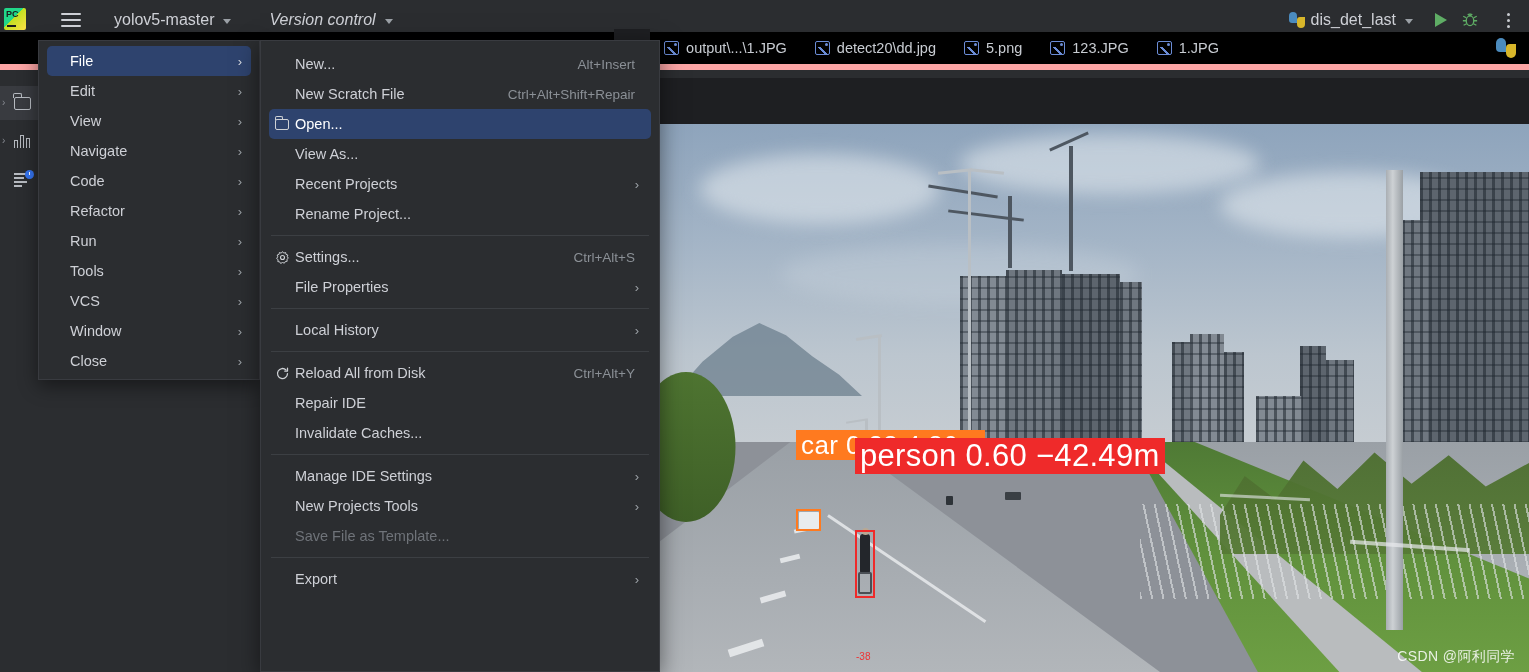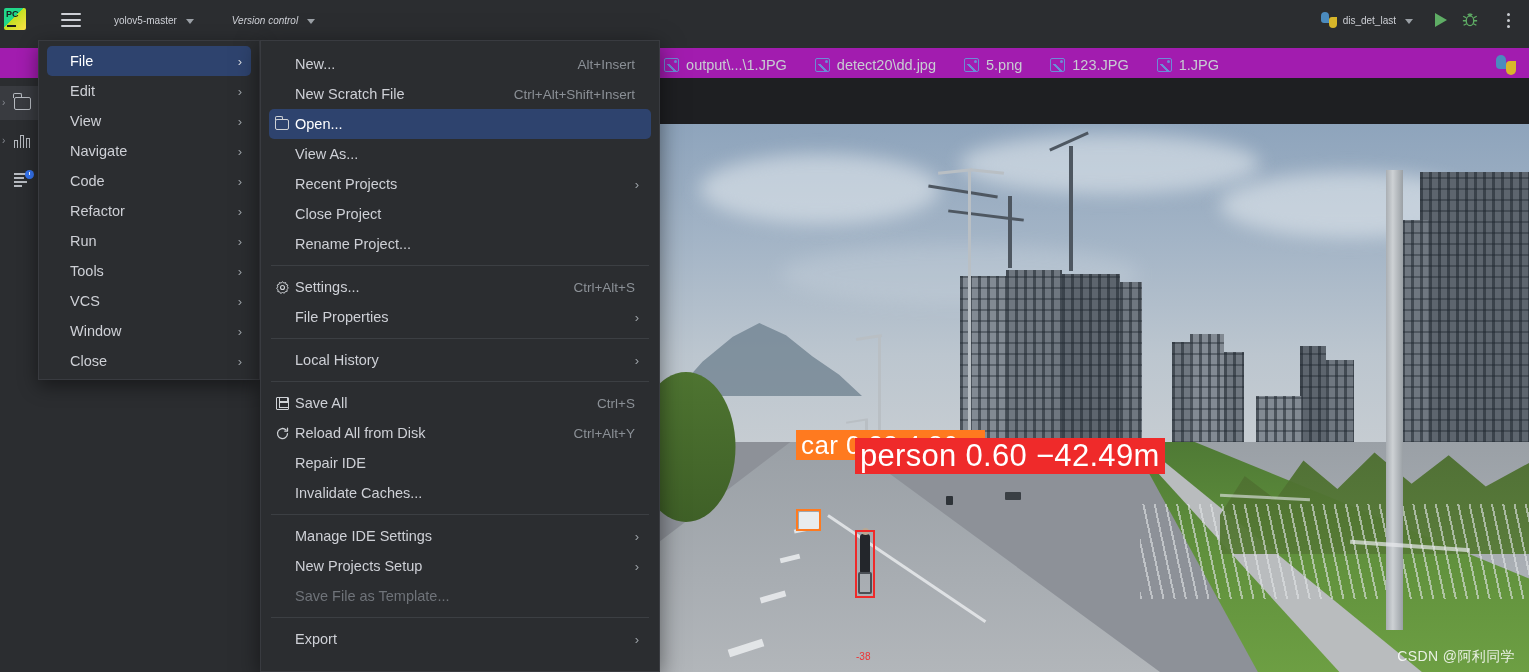--- a/index.html
+++ b/index.html
@@ -35,21 +35,21 @@
   }
   .hamburger {
     width: 34px; height: 34px; margin-left: 28px;
     display: flex; flex-direction: column; justify-content: center;
     align-items: center; gap: 4px; cursor: pointer; border-radius: 4px;
   }
   .hamburger span { display: block; width: 20px; height: 2px; background: #ced0d6; border-radius: 1px; }
   .tb-item {
     display: flex; align-items: center; gap: 6px;
     padding: 3px 8px; border-radius: 4px; cursor: pointer;
-    font-size: 10px; color: #ced0d6; white-space: nowrap;
+    font-size: 16px; color: #ced0d6; white-space: nowrap;
   }
   .tb-project { margin-left: 18px; }
   .tb-vcs { margin-left: 22px; font-style: italic; }
   .chev-dn {
     width: 0; height: 0; border-left: 4px solid transparent; border-right: 4px solid transparent;
     border-top: 5px solid #9ba0a6; margin-left: 3px; margin-top: 2px;
   }
   .tb-spacer { flex: 1 1 auto; }
   .py-mini {
     width: 16px; height: 16px; position: relative; flex: 0 0 auto;
@@ -66,23 +66,23 @@
   }
   .bug-icon { width: 18px; height: 18px; margin-right: 18px; cursor: pointer; }
   .kebab {
     width: 22px; height: 22px; margin-right: 10px; cursor: pointer;
     display: flex; flex-direction: column; align-items: center; justify-content: center; gap: 3px;
   }
   .kebab i { width: 3px; height: 3px; border-radius: 50%; background: #c9ccd1; display: block; }
 
   
   .tabstrip {
-    position: absolute; left: 0; top: 48px; width: 1529px; height: 38px;
-    background: #a21caf; display: flex; align-items: center;
-    border-bottom: 4px solid #fca5a5;
+    position: absolute; left: 0; top: 32px; width: 1529px; height: 38px;
+    background: #000000; display: flex; align-items: center;
+    border-bottom: 6px solid #fca5a5;
   }
   .tabstrip-left-pad { width: 614px; flex: 0 0 auto; }
   .tab {
     display: flex; align-items: center; gap: 7px;
     height: 38px; padding: 0 14px; cursor: pointer;
     font-size: 14.5px; color: #c8ccd2; white-space: nowrap;
   }
   .tab.active { background: #1e1f22; }
   .img-ic {
     width: 15px; height: 14px; border: 1.6px solid #6b8cd6; border-radius: 2px;
@@ -598,45 +598,41 @@
 
     <div class="sm-item">
       <span class="sm-ic"></span>
       <span class="sm-label">New...</span>
       <span class="sm-short">Alt+Insert</span>
     </div>
 
     <div class="sm-item">
       <span class="sm-ic"></span>
       <span class="sm-label">New Scratch File</span>
-      <span class="sm-short">Ctrl+Alt+Shift+Insert</span>
+      <span class="sm-short">Ctrl+Alt+Shift+Repair</span>
     </div>
 
     <div class="sm-item sel">
       <span class="sm-ic">
           <span class="mini-folder"></span>
         </span>
       <span class="sm-label">Open...</span>
     </div>
 
     <div class="sm-item">
       <span class="sm-ic"></span>
       <span class="sm-label">View As...</span>
     </div>
 
     <div class="sm-item">
       <span class="sm-ic"></span>
       <span class="sm-label">Recent Projects</span>
       <span class="sm-arr">›</span>
     </div>
 
-    <div class="sm-item">
-      <span class="sm-ic"></span>
-      <span class="sm-label">Close Project</span>
-    </div>
 
     <div class="sm-item">
       <span class="sm-ic"></span>
       <span class="sm-label">Rename Project...</span>
     </div>
 
     <div class="sm-sep"></div>
 
     <div class="sm-item">
       <span class="sm-ic">
@@ -658,27 +654,20 @@
     <div class="sm-sep"></div>
 
     <div class="sm-item">
       <span class="sm-ic"></span>
       <span class="sm-label">Local History</span>
       <span class="sm-arr">›</span>
     </div>
 
     <div class="sm-sep"></div>
 
-    <div class="sm-item">
-      <span class="sm-ic">
-          <span class="mini-save"></span>
-        </span>
-      <span class="sm-label">Save All</span>
-      <span class="sm-short">Ctrl+S</span>
-    </div>
 
     <div class="sm-item">
       <span class="sm-ic">
         <svg class="mini-reload" viewBox="0 0 24 24" fill="none" stroke="#cfd2d6" stroke-width="2">
           <path d="M20 12a8 8 0 1 1-2.4-5.7" stroke-linecap="round"></path>
           <path d="M20 3.5V8h-4.5" stroke-linecap="round" stroke-linejoin="round"></path>
         </svg>
       </span>
       <span class="sm-label">Reload All from Disk</span>
       <span class="sm-short">Ctrl+Alt+Y</span>
@@ -697,21 +686,21 @@
     <div class="sm-sep"></div>
 
     <div class="sm-item">
       <span class="sm-ic"></span>
       <span class="sm-label">Manage IDE Settings</span>
       <span class="sm-arr">›</span>
     </div>
 
     <div class="sm-item">
       <span class="sm-ic"></span>
-      <span class="sm-label">New Projects Setup</span>
+      <span class="sm-label">New Projects Tools</span>
       <span class="sm-arr">›</span>
     </div>
 
     <div class="sm-item disabled">
       <span class="sm-ic"></span>
       <span class="sm-label">Save File as Template...</span>
     </div>
 
     <div class="sm-sep"></div>
 

